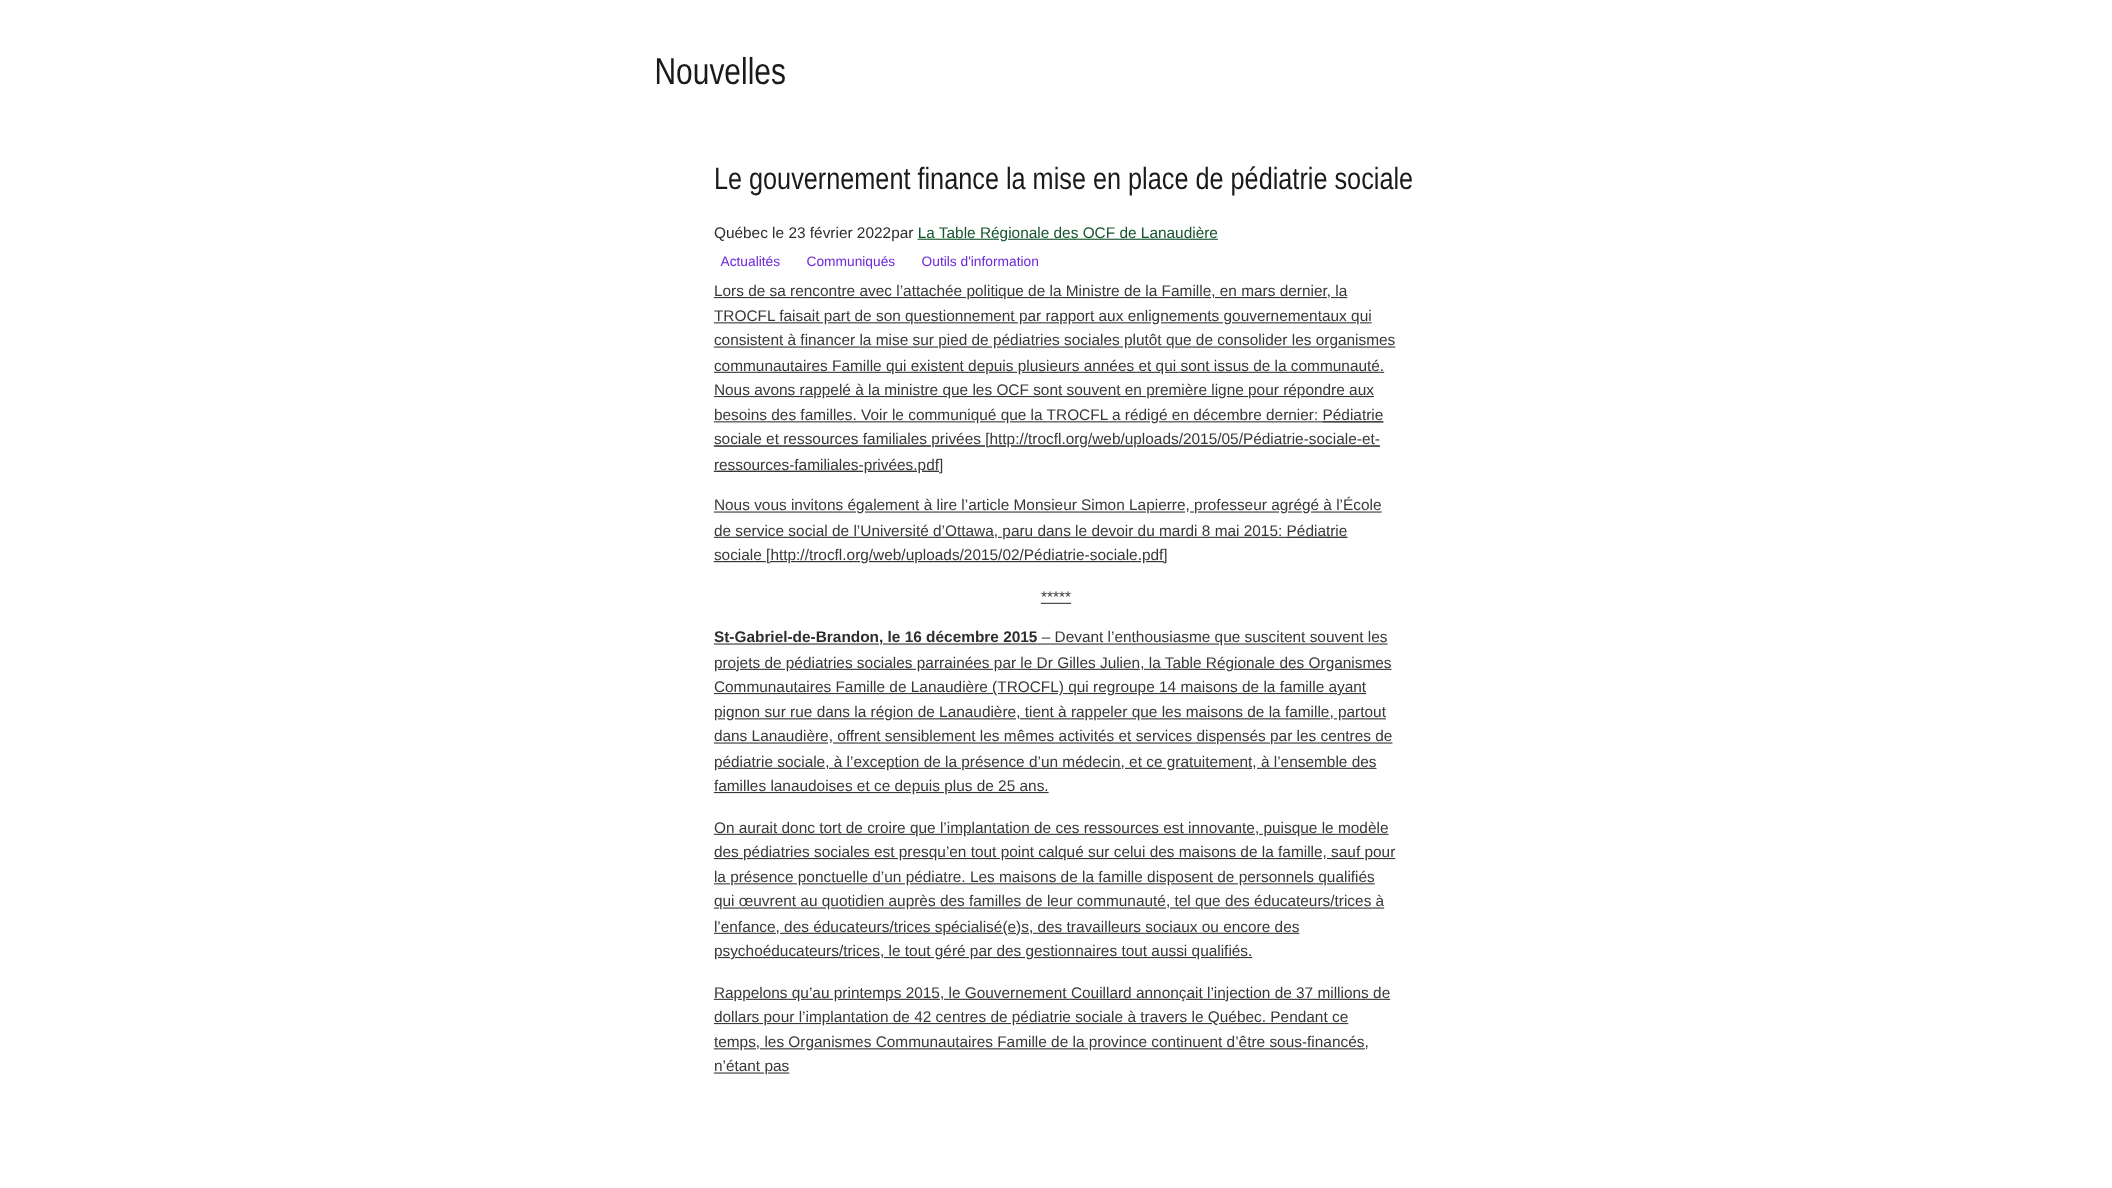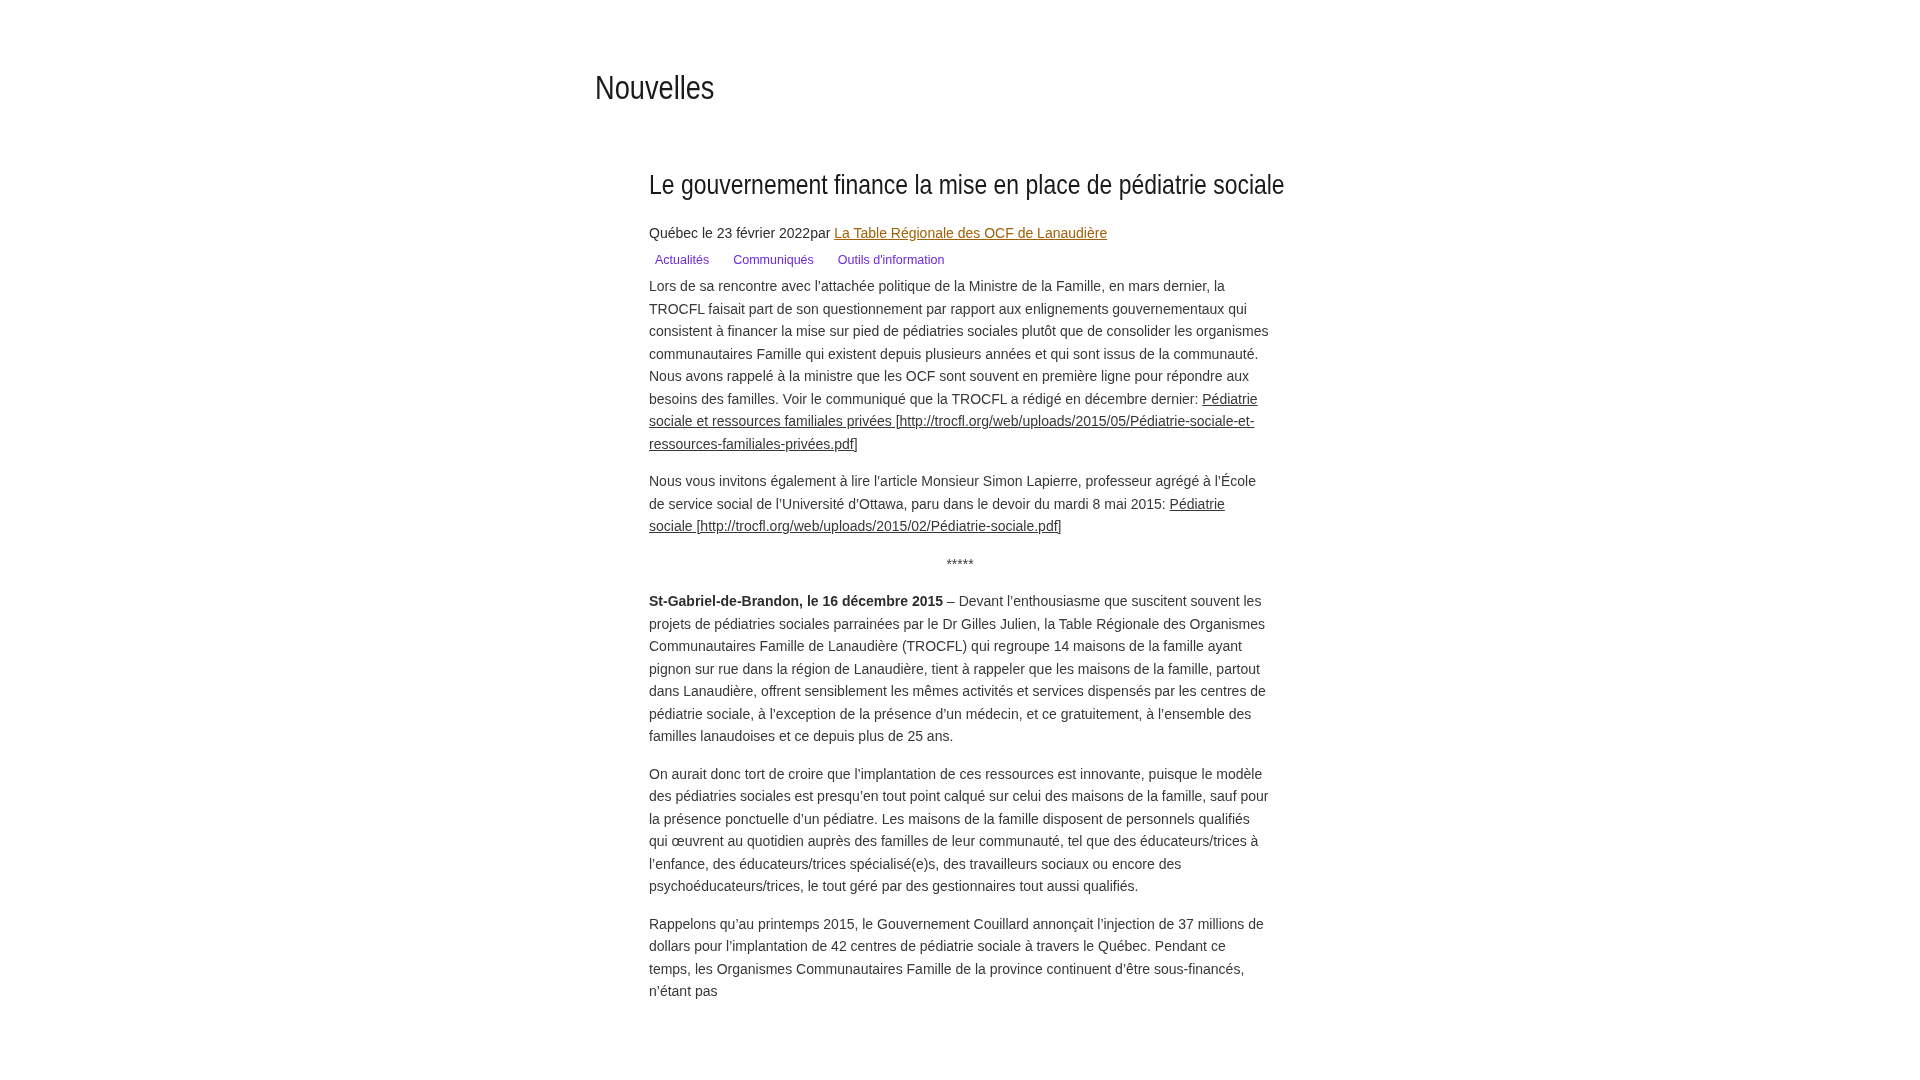--- a/index.html
+++ b/index.html
@@ -4,21 +4,21 @@
 <style>
   html, body { margin: 0; padding: 0; }
   body {
     width: 1920px; height: 1080px;
     background: #ffffff;
     overflow: hidden;
     font-family: "Liberation Sans", sans-serif;
     -webkit-font-smoothing: antialiased;
   }
   .page { width: 1920px; height: 1080px; overflow: hidden; }
-  .container { width: 730px; margin: 0 auto; padding-top: 68px; }
+  .container { width: 730px; margin: 0 auto; padding-top: 46px; }
 
   .site-heading {
     font-size: 34px;
     font-weight: normal;
     color: #1a1a1a;
     margin: 0;
     letter-spacing: 0px;
     transform: scaleX(0.80);
     transform-origin: left top;
     white-space: nowrap;
@@ -37,40 +37,41 @@
     transform-origin: left top;
   }
 
   .meta {
     margin-top: 20px;
     font-size: 14px;
     color: #2d2d2d;
     line-height: 18px;
   }
   .meta a {
-    color: #a16207;
+    color: #14532d;
     text-decoration: underline;
     cursor: pointer;
   }
 
   .tags {
     margin-top: 11px;
     padding-left: 6px;
     font-size: 12.5px;
     color: #6d28d9;
     line-height: 15px;
   }
   .tag { margin-right: 24px; cursor: pointer; }
 
   .body { margin-top: 7px; }
   .body p {
     margin: 0 0 15px 0;
     font-size: 14px;
     line-height: 22.5px;
     color: #383838;
+    text-decoration: underline;
   }
   .body p.center { text-align: center; }
   .body a {
     color: #383838;
     text-decoration: underline;
     cursor: pointer;
   }
   .body strong { font-weight: bold; color: #2d2d2d; }
 </style>
 </head>

